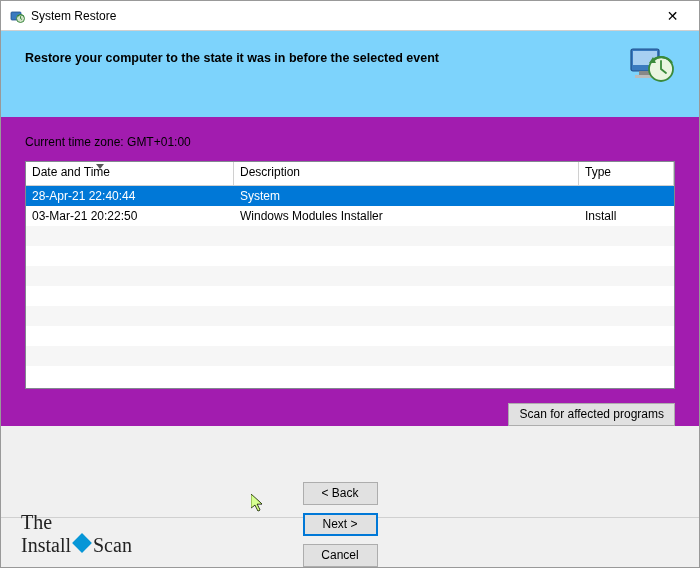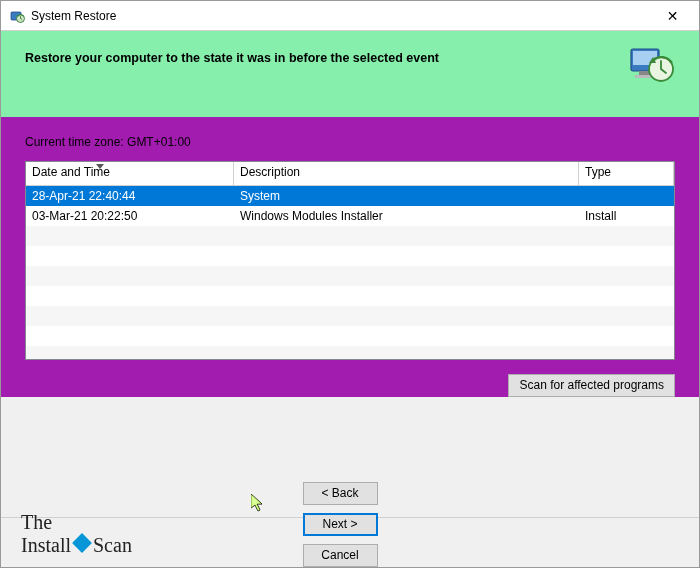--- a/index.html
+++ b/index.html
@@ -5,28 +5,28 @@
     * { box-sizing: border-box; margin: 0; padding: 0; }
     body { font-family: "Segoe UI", Tahoma, sans-serif; font-size: 12px; background: #fff; width: 700px; height: 568px; overflow: hidden; position: relative; }
 
     .window { width: 700px; height: 568px; border: 1px solid #999; background: #f0f0f0; position: relative; }
 
     .titlebar { height: 30px; background: #fff; display: flex; align-items: center; padding: 0 4px 0 8px; border-bottom: 1px solid #d0d0d0; }
     .titlebar .icon { width: 16px; height: 16px; margin-right: 6px; }
     .titlebar .title { font-size: 12px; color: #000; flex: 1; }
     .titlebar .close { width: 45px; height: 30px; display: flex; align-items: center; justify-content: center; font-size: 14px; font-family: Arial, sans-serif; cursor: pointer; }
 
-    .header-area { height: 86px; background: #86efac; padding: 20px 24px 0 24px; position: relative; }
+    .header-area { height: 86px; background: #7dd3fc; padding: 20px 24px 0 24px; position: relative; }
     .header-text { font-weight: bold; font-size: 12.5px; color: #000; }
     .header-icon { position: absolute; right: 24px; top: 8px; width: 48px; height: 48px; }
 
     .content { background: #a21caf; padding: 18px 24px 0 24px; }
     .tz { font-size: 12px; color: #000; margin-bottom: 12px; }
 
-    .grid { border: 1px solid #828790; background: #fff; height: 199px; overflow: hidden; }
+    .grid { border: 1px solid #828790; background: #fff; height: 228px; overflow: hidden; }
     .grid-head { display: flex; background: #fff; border-bottom: 1px solid #d0d0d0; height: 24px; }
     .gh { padding: 3px 6px 0 6px; border-right: 1px solid #d0d0d0; font-size: 12px; position: relative; }
     .gh.sorted::after { content: ""; position: absolute; left: 70px; top: 2px; width: 0; height: 0; border-left: 4px solid transparent; border-right: 4px solid transparent; border-top: 5px solid #555; }
     .c1 { width: 208px; }
     .c2 { width: 345px; }
     .c3 { flex: 1; }
     .grid-body { }
     .gr { display: flex; height: 20px; line-height: 20px; }
     .gr.selected { background: #0078d7; color: #fff; }
     .gc { padding: 0 6px; overflow: hidden; white-space: nowrap; }

